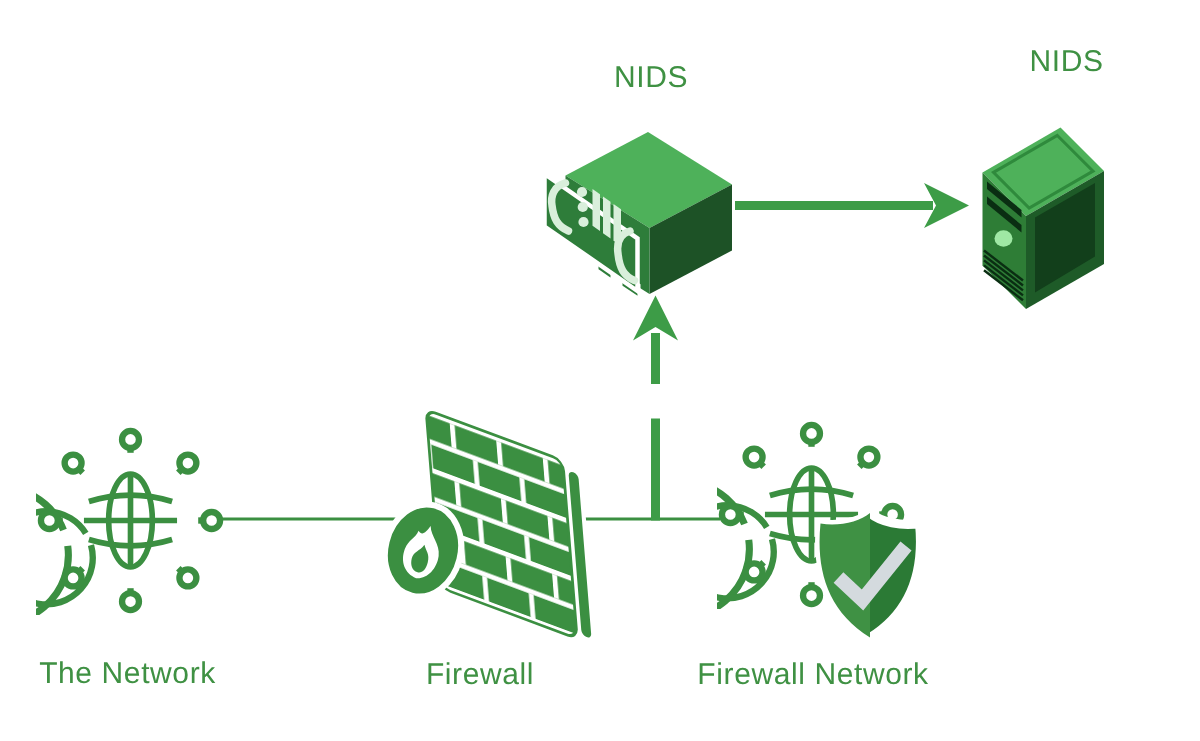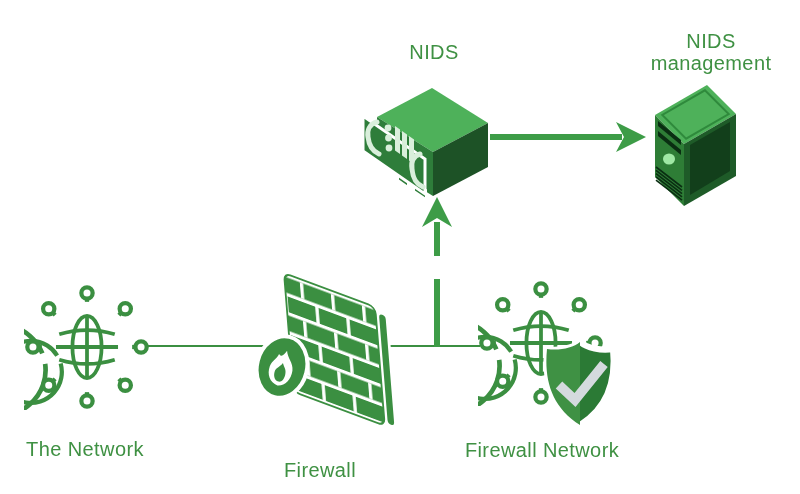--- a/index.html
+++ b/index.html
@@ -157,23 +157,22 @@
   <div class="vshaft" style="left:434px;top:279px;height:68px;"></div>
   <div class="vshaft" style="left:434px;top:222px;height:34px;"></div>
   <svg class="abs" style="left:421px;top:195px;" width="32" height="34" viewBox="0 0 32 34">
     <polygon points="16,2 31,32 16,23 1,32" fill="#3d9c47"></polygon>
   </svg>
 
   <div class="label" style="left:434px;top:41px;">NIDS</div>
 
   <div class="abs" style="left:711px;top:30px;transform:translateX(-50%);text-align:center;color:#3f9143;font-size:20px;font-weight:500;letter-spacing:0.4px;line-height:22px;white-space:nowrap;">
     <div>NIDS</div>
-    <div>management</div>
   </div>
 
 
   <div class="label" style="left:85px;top:438px;">The Network</div>
 
-  <div class="label" style="left:320px;top:459px;">Firewall</div>
+  <div class="label" style="left:320px;top:439px;">Firewall</div>
 
   <div class="label" style="left:542px;top:439px;">Firewall Network</div>
 
 </div>
 
 </body></html>

